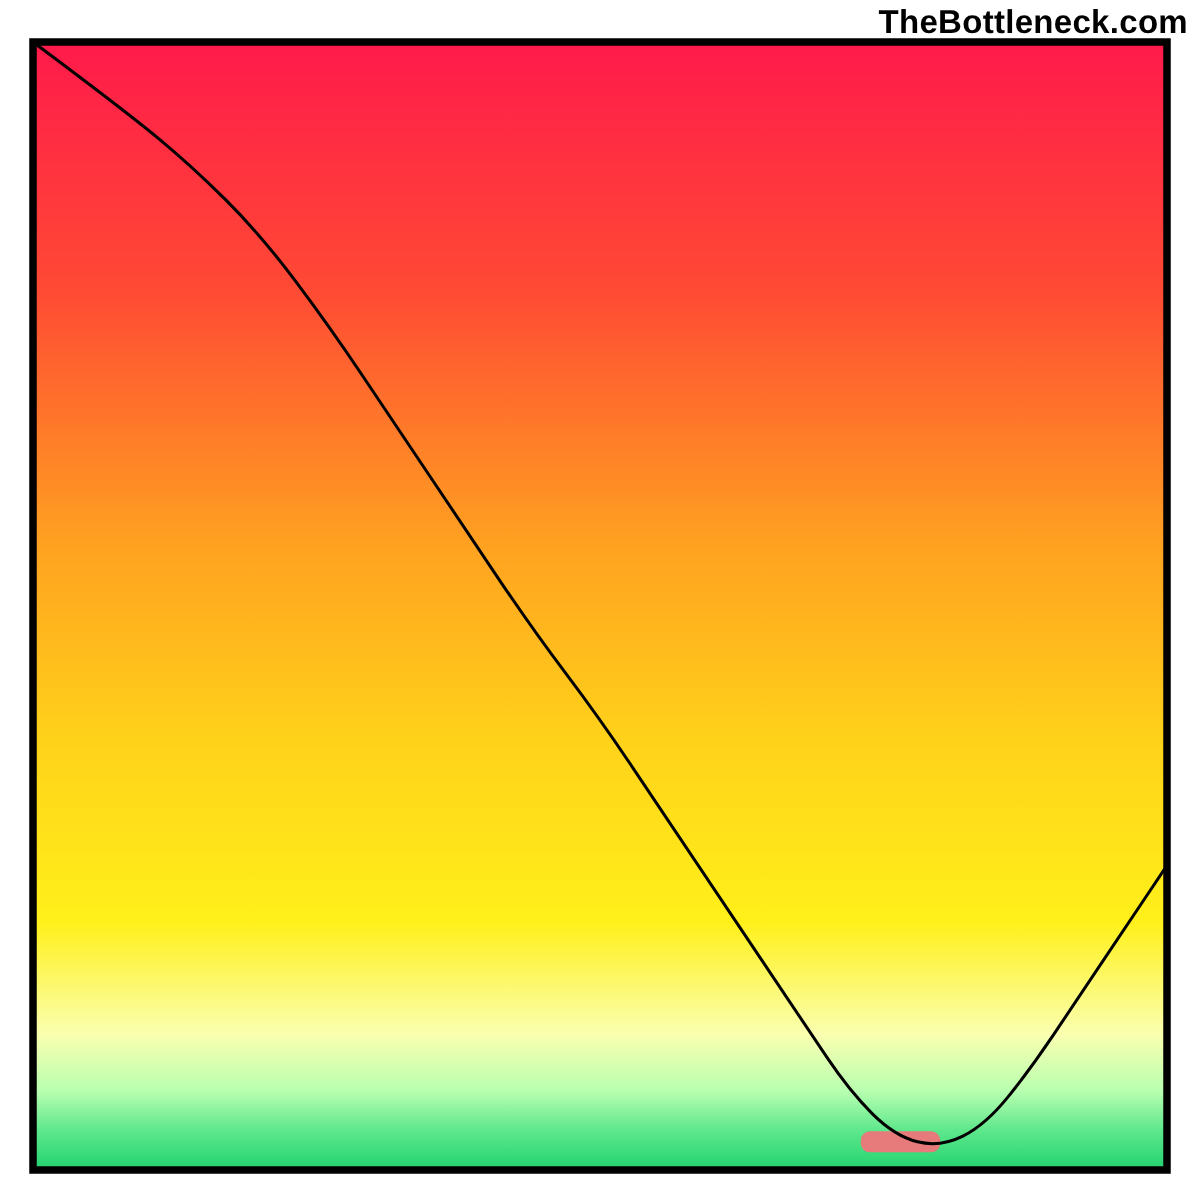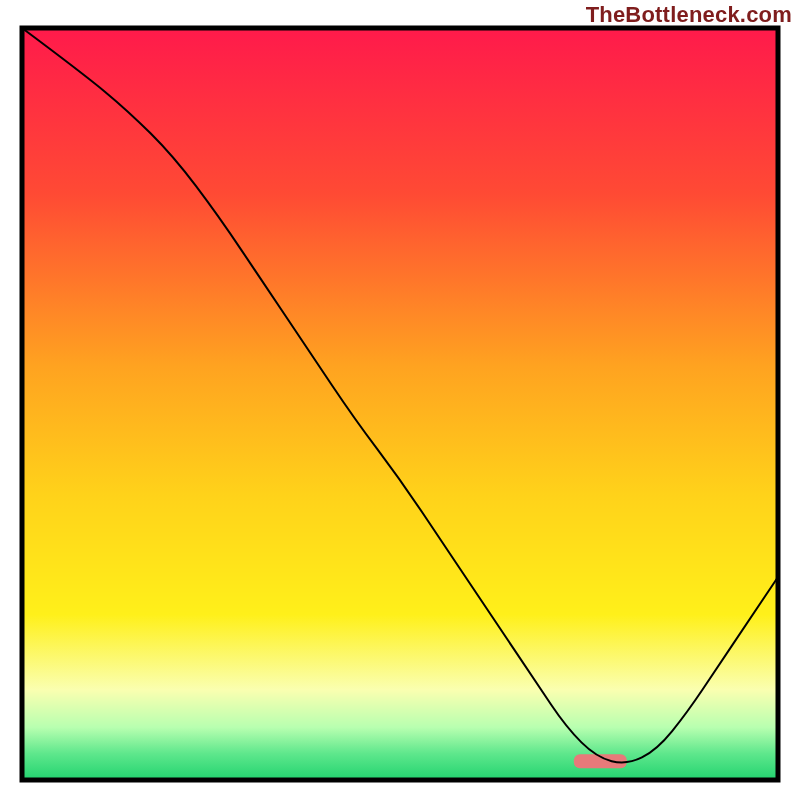--- a/index.html
+++ b/index.html
@@ -12,21 +12,21 @@
   }
   .stage {
     position: relative;
     width: 800px;
     height: 800px;
   }
   .watermark {
     position: absolute;
     top: 2px;
     right: 8px;
-    color: #7f1d1d;
+    color: #000000;
     font-size: 22px;
     font-weight: 600;
     letter-spacing: 0.2px;
     z-index: 4;
   }
   svg#chart {
     position: absolute;
     left: 0;
     top: 0;
     z-index: 1;

